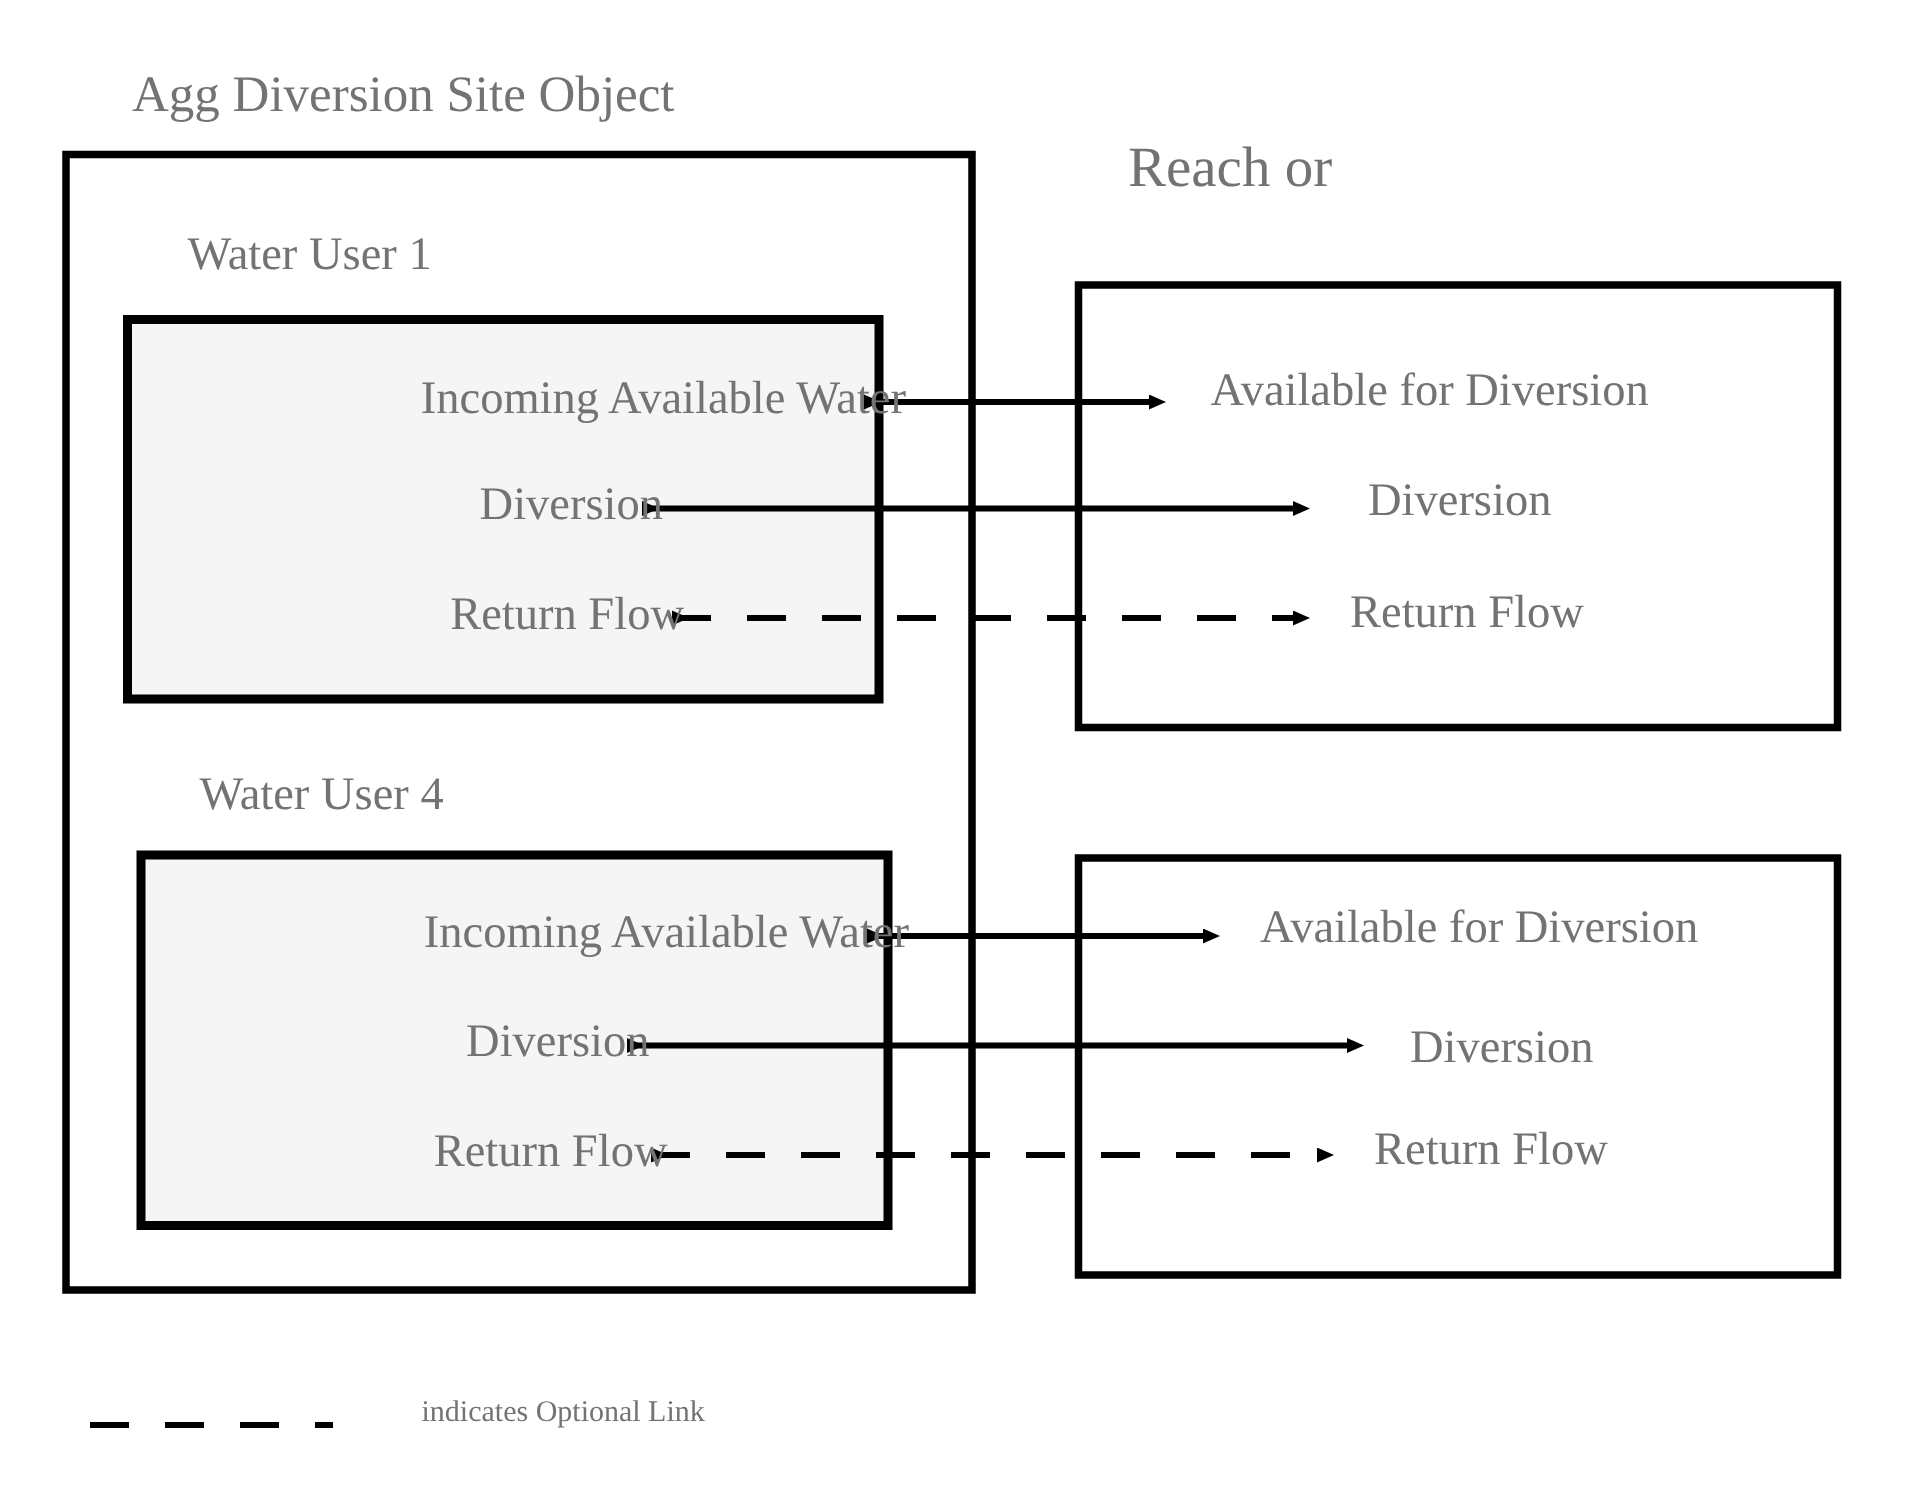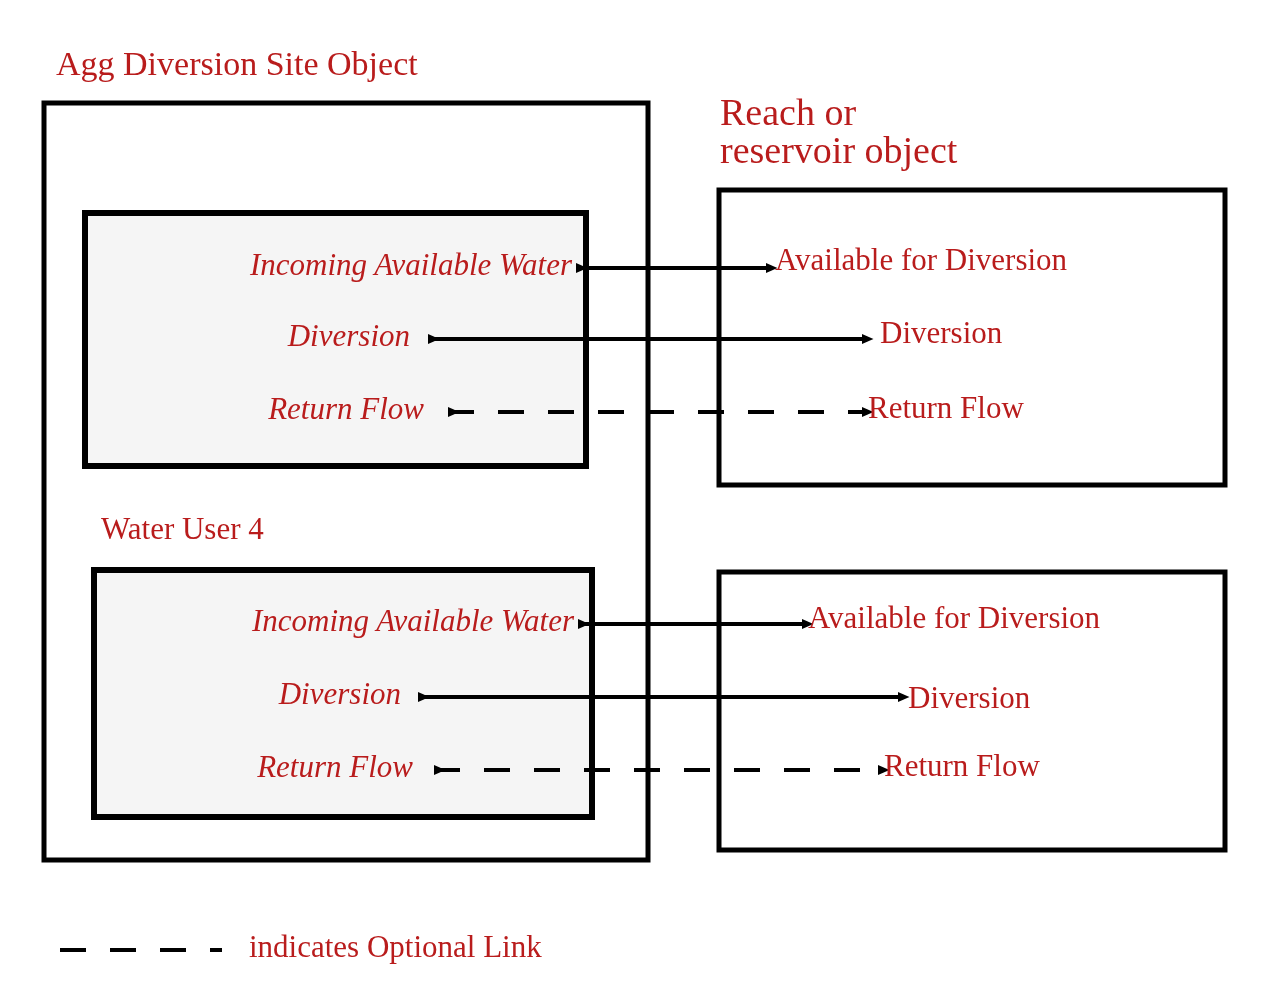--- a/index.html
+++ b/index.html
@@ -32,43 +32,43 @@
   .box-filled {
     fill: #f5f5f5;
     stroke: #000000;
   }
   .link-line {
     stroke: #000000;
     fill: none;
   }
   .lbl {
     position: absolute;
-    color: #b91c1c;
+    color: #737373;
     font-family: "Liberation Serif", "DejaVu Serif", serif;
     white-space: nowrap;
     line-height: 1.05;
+    margin-left: 32px;
   }
   .lbl-title {
     font-size: 34px;
   }
   .lbl-group {
     font-size: 31px;
   }
   .lbl-port {
     font-size: 31px;
   }
   .lbl-legend {
-    font-size: 31px;
+    font-size: 20px;
   }
   .lbl-object {
     font-size: 38px;
   }
   .anchor-right {
     transform: translateX(-100%);
-    font-style: italic;
   }
 </style>
 </head>
 <body>
 
 <div id="diagram-root">
 
   <svg class="layer" viewBox="0 0 1274 994">
     <defs>
       <marker id="arrow-left" markerWidth="13" markerHeight="13" refX="11.5" refY="5" orient="auto-start-reverse" markerUnits="userSpaceOnUse">
@@ -100,22 +100,22 @@
     <line class="link-line" x1="418" y1="697" x2="898" y2="697" stroke-width="4" marker-start="url(#arrow-left)" marker-end="url(#arrow-right)"></line>
 
     <line class="link-line" x1="434" y1="770" x2="878" y2="770" stroke-width="4" stroke-dasharray="26 24" marker-start="url(#arrow-left)" marker-end="url(#arrow-right)"></line>
 
     <line class="link-line" x1="60" y1="950" x2="222" y2="950" stroke-width="4" stroke-dasharray="26 24"></line>
   </svg>
 
   <div class="lbl lbl-title" style="left:56px; top:46px;">Agg Diversion Site Object</div>
 
   <div class="lbl lbl-object" style="left:720px; top:93px;">Reach or</div>
-  <div class="lbl lbl-object" style="left:720px; top:131px;">reservoir object</div>
 
+  <div class="lbl lbl-group" style="left:93px; top:153px;">Water User 1</div>
 
   <div class="lbl lbl-port anchor-right" style="left:572px; top:249px;">Incoming Available Water</div>
   <div class="lbl lbl-port anchor-right" style="left:410px; top:320px;">Diversion</div>
   <div class="lbl lbl-port anchor-right" style="left:424px; top:393px;">Return Flow</div>
 
   <div class="lbl lbl-group" style="left:101px; top:513px;">Water User 4</div>
 
   <div class="lbl lbl-port anchor-right" style="left:574px; top:605px;">Incoming Available Water</div>
   <div class="lbl lbl-port anchor-right" style="left:401px; top:678px;">Diversion</div>
   <div class="lbl lbl-port anchor-right" style="left:413px; top:751px;">Return Flow</div>

